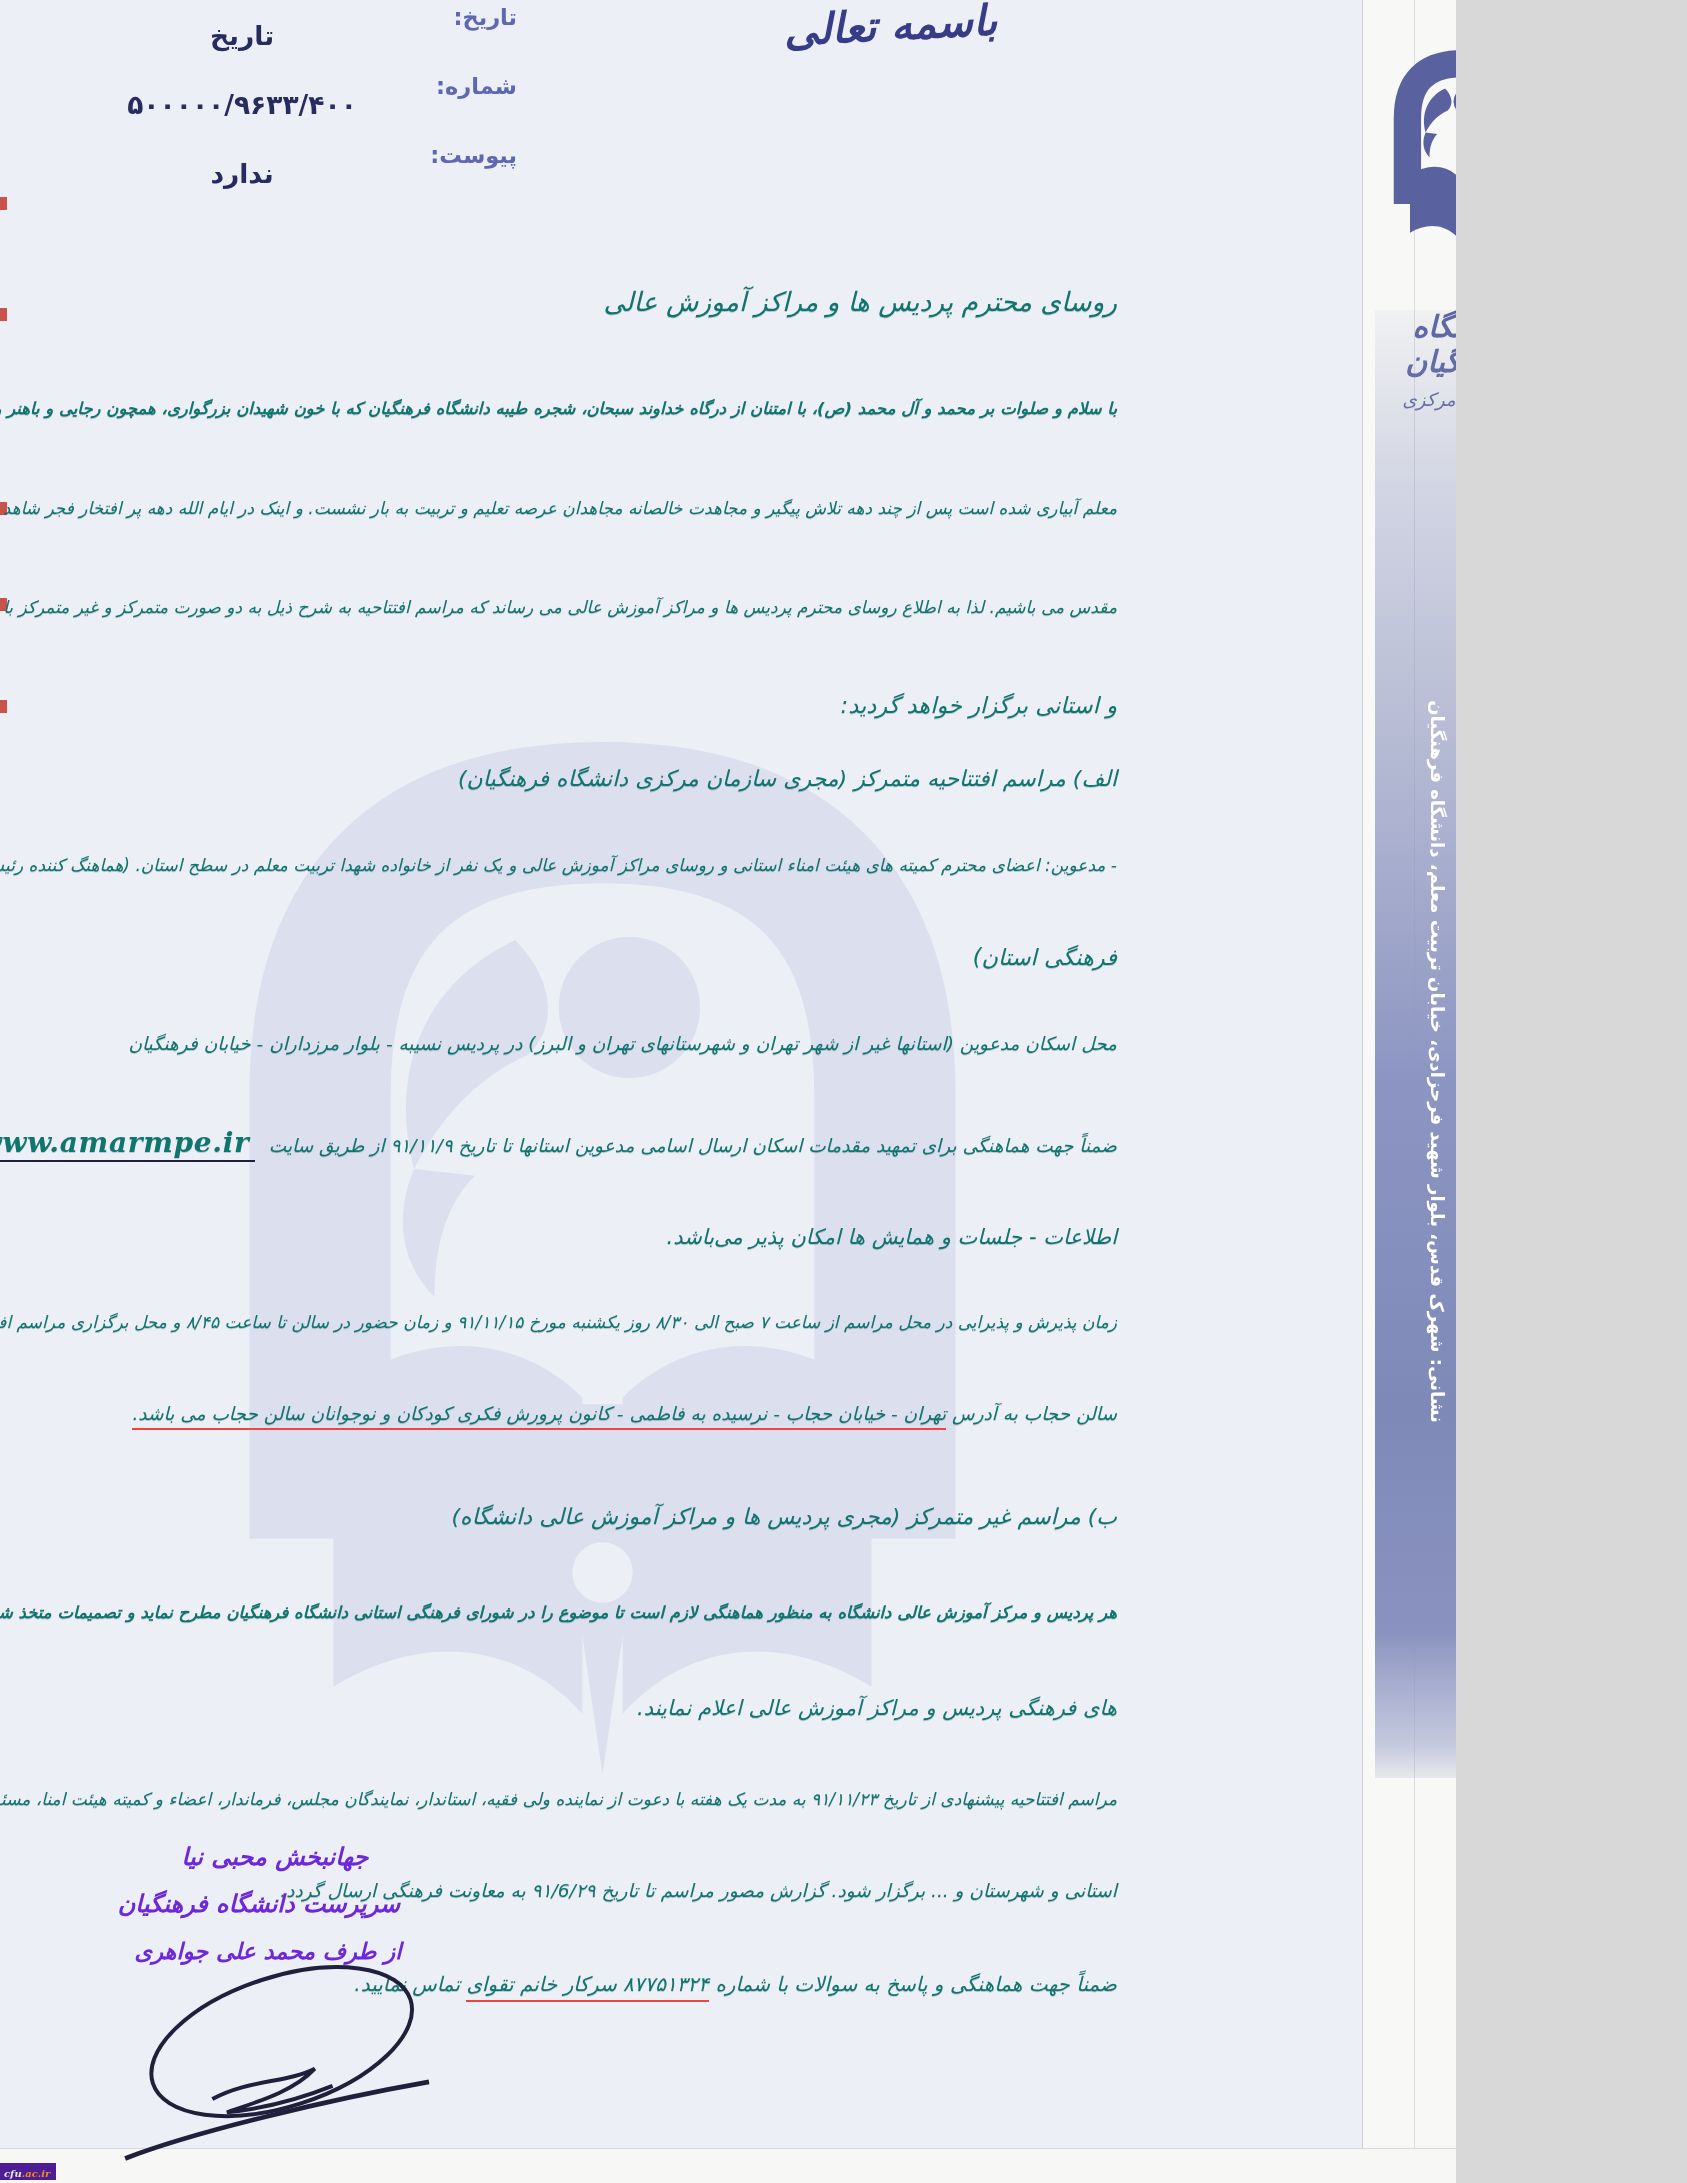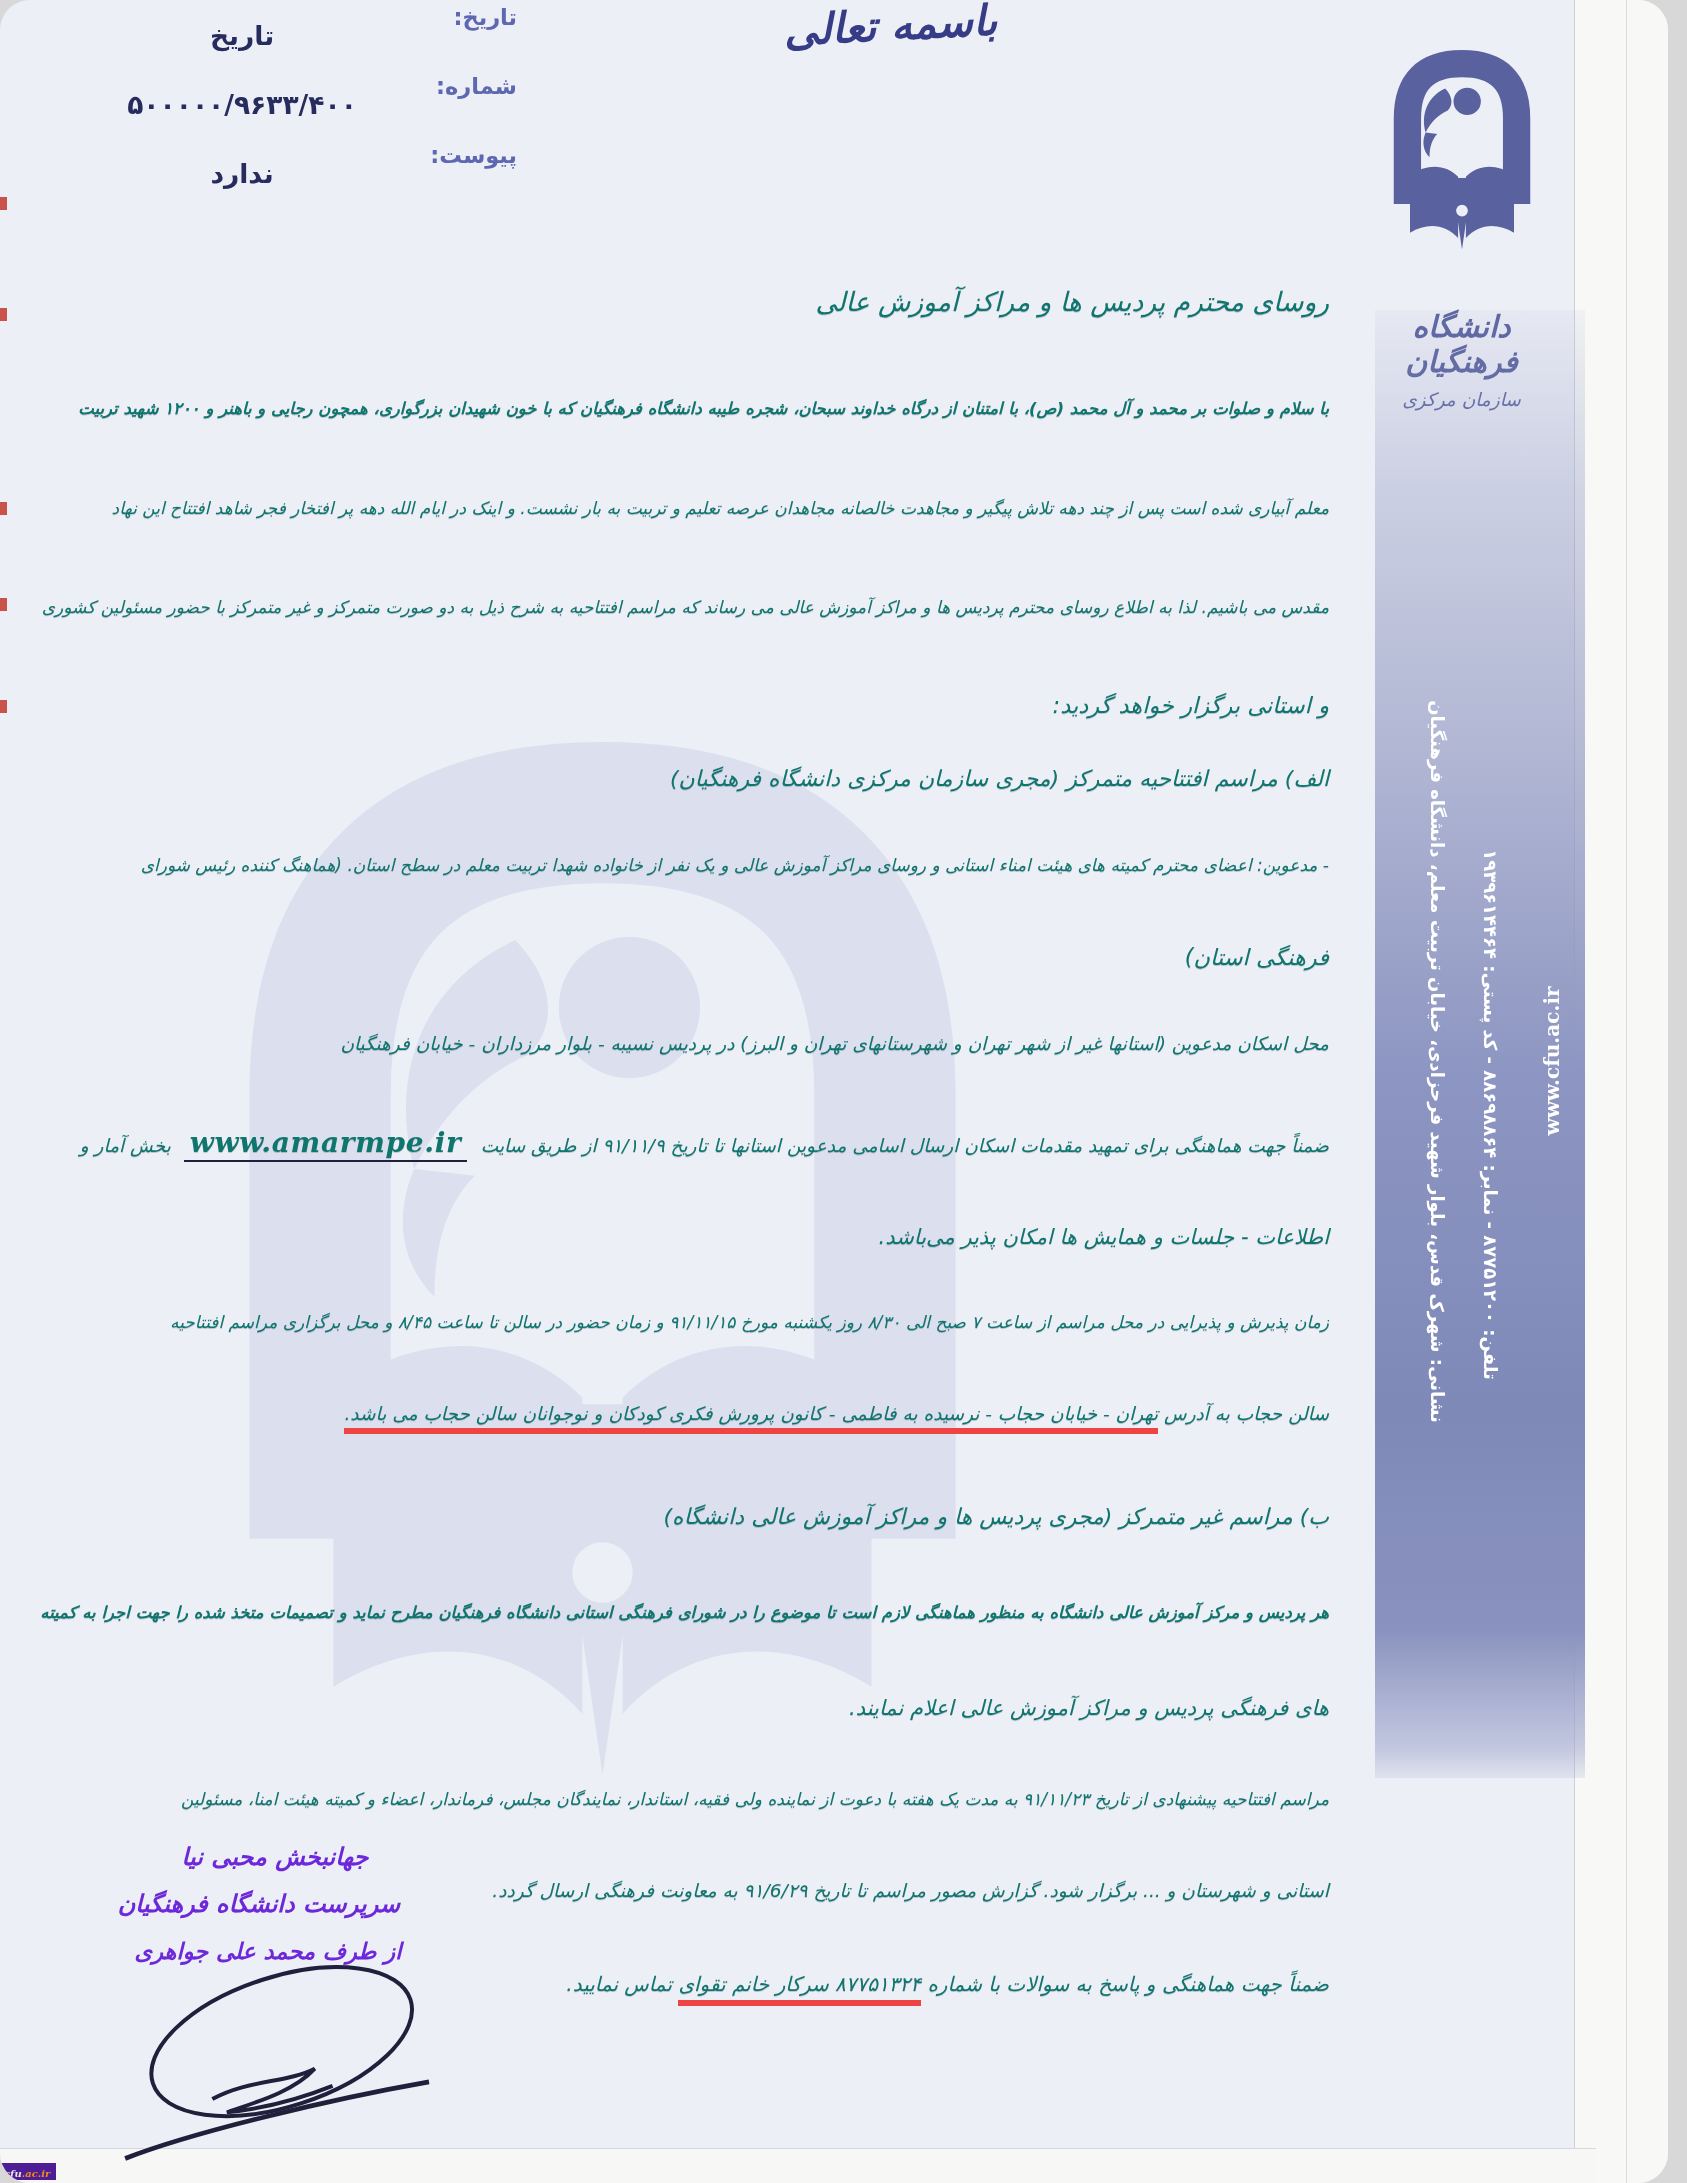--- a/index.html
+++ b/index.html
@@ -1,20 +1,19 @@
 <!DOCTYPE html>
 <html lang="fa" style="font-size:10.6px"><head>
 <meta charset="utf-8">
 <style>
   html,body{margin:0;padding:0;background:#d8d8d8;}
   .page{
-    position:relative;width:1668px;height:2183px;overflow:hidden;
+    position:relative;width:1456px;height:2183px;overflow:hidden;
     background:#edeff6;
     font-family:"DejaVu Sans",sans-serif;
-    border-radius:30px;
   }
   
   .edge-right{position:absolute;right:0;top:0;width:93px;height:100%;background:#f8f8f6;border-left:1.3px solid #cfd0d6;}
   .edge-right-line{position:absolute;right:41px;top:0;width:1.3px;height:100%;background:#dcdcde;}
   .edge-bottom{position:absolute;left:0;bottom:0;width:1596px;height:34px;background:#f7f7f5;border-top:1.3px solid #d7d8dd;}
   .scan-mark{position:absolute;left:0;width:6.6px;height:13.2px;background:#c2372b;opacity:.85;}
   
   .meta{position:absolute;left:60px;top:4px;width:457px;direction:rtl;}
   .meta-row{display:flex;align-items:flex-start;margin-bottom:38px;}
   .meta-label{width:93px;font-size:22.5px;color:#5d68b0;font-weight:bold;}
@@ -47,21 +46,21 @@
   .band-phone{left:928px;top:1104px;width:1125px;font-size:18px;transform:rotate(90deg);}
   .band-url{left:1386px;top:1049px;width:331px;font-size:20px;direction:ltr;
     font-family:"DejaVu Serif",serif;transform:rotate(-90deg);}
   
   .bl{position:absolute;right:339px;white-space:nowrap;direction:rtl;text-align:right;
     color:#0f766e;font-style:italic;line-height:1.55;z-index:2;letter-spacing:-0.3px;
     text-shadow:0 0.7px 0 rgba(44,44,90,.22);}
   .fs25{font-size:16.5px;font-weight:bold;} .fs26{font-size:17px;} .fs28{font-size:18.5px;}
   .fs30{font-size:20px;} .fs32{font-size:21px;} .fs33{font-size:22px;} .fs34{font-size:22.5px;}
   .fs40{font-size:26.5px;}
-  .u-seg{border-bottom:6px solid #ef4444;padding-bottom:4px;}
+  .u-seg{border-bottom:2px solid #ef4444;padding-bottom:4px;}
   .web-url{font-family:"DejaVu Serif",serif;font-size:28px;font-weight:bold;
     border-bottom:2.6px solid #20203e;padding:0 5.3px 1.3px 5.3px;margin:0 8px;letter-spacing:0.7px;}
   
   .sig-line{position:absolute;width:278px;text-align:center;direction:rtl;white-space:nowrap;
     font-weight:bold;font-style:italic;color:#6d28d9;z-index:3;}
   .sig-name{left:136px;top:1843px;font-size:24px;}
   .sig-title{left:122px;top:1890px;font-size:24px;}
   .sig-behalf{left:129px;top:1938px;font-size:22.5px;}
   .sig-svg{position:absolute;left:113px;top:1959px;width:344px;height:218px;z-index:3;}
   

